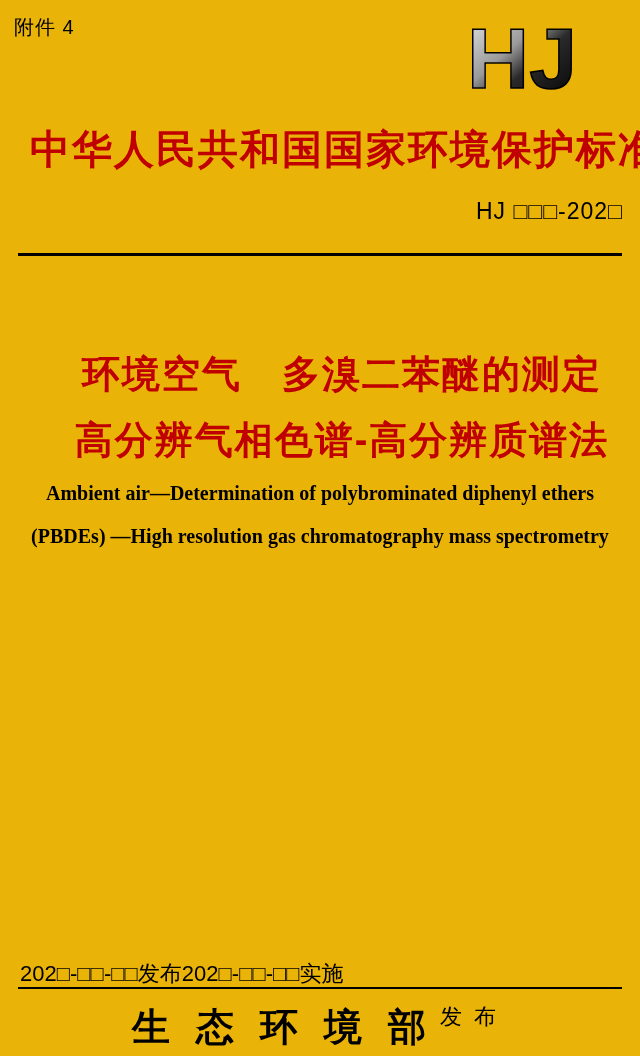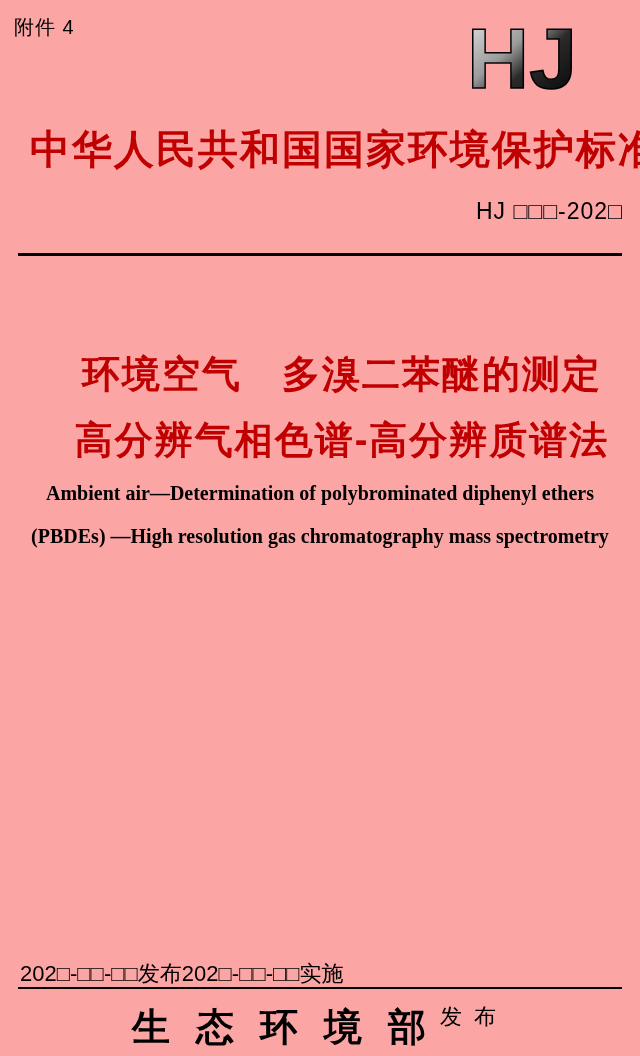--- a/index.html
+++ b/index.html
@@ -4,21 +4,21 @@
 <style>
   html, body {
     margin: 0;
     padding: 0;
     background: #ffffff;
   }
   .page {
     position: relative;
     width: 640px;
     height: 1056px;
-    background: #fca5a5;
+    background: #eab308;
     overflow: hidden;
     font-family: "Liberation Sans", sans-serif;
     color: #000;
   }
   .attachment {
     position: absolute;
     left: 14px;
     top: 14px;
     font-size: 20px;
     letter-spacing: 1px;

